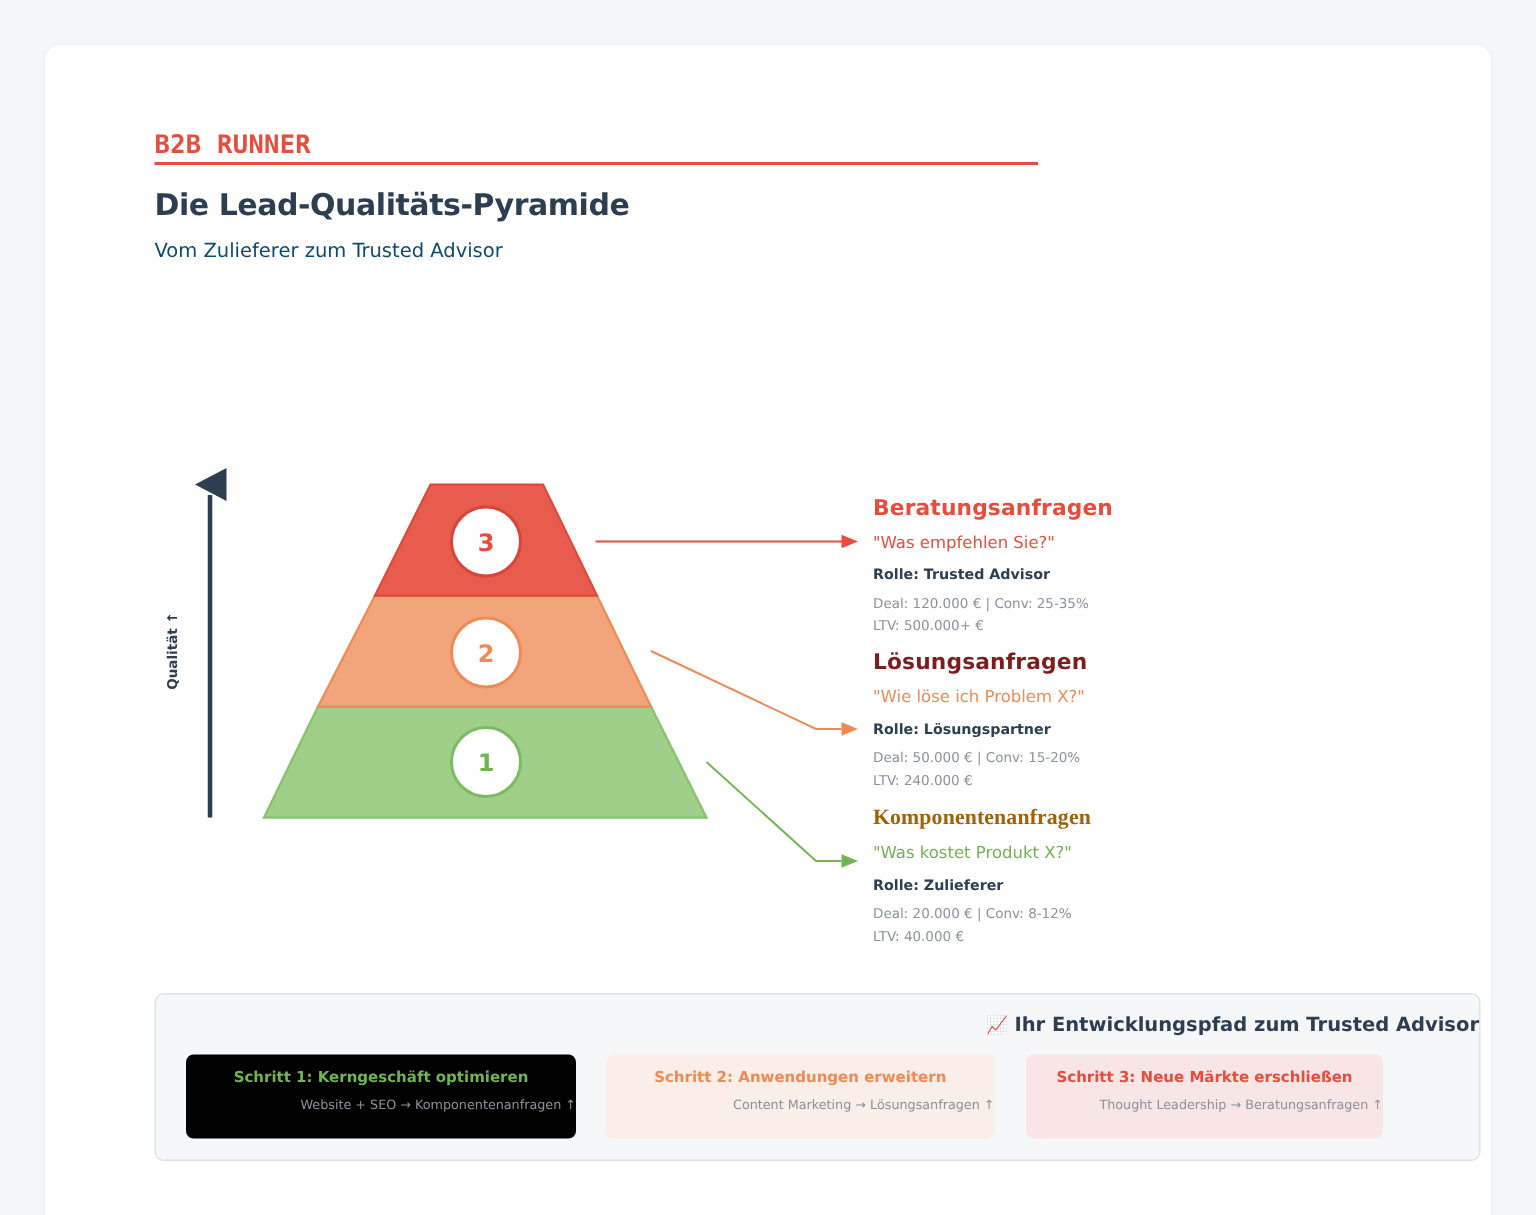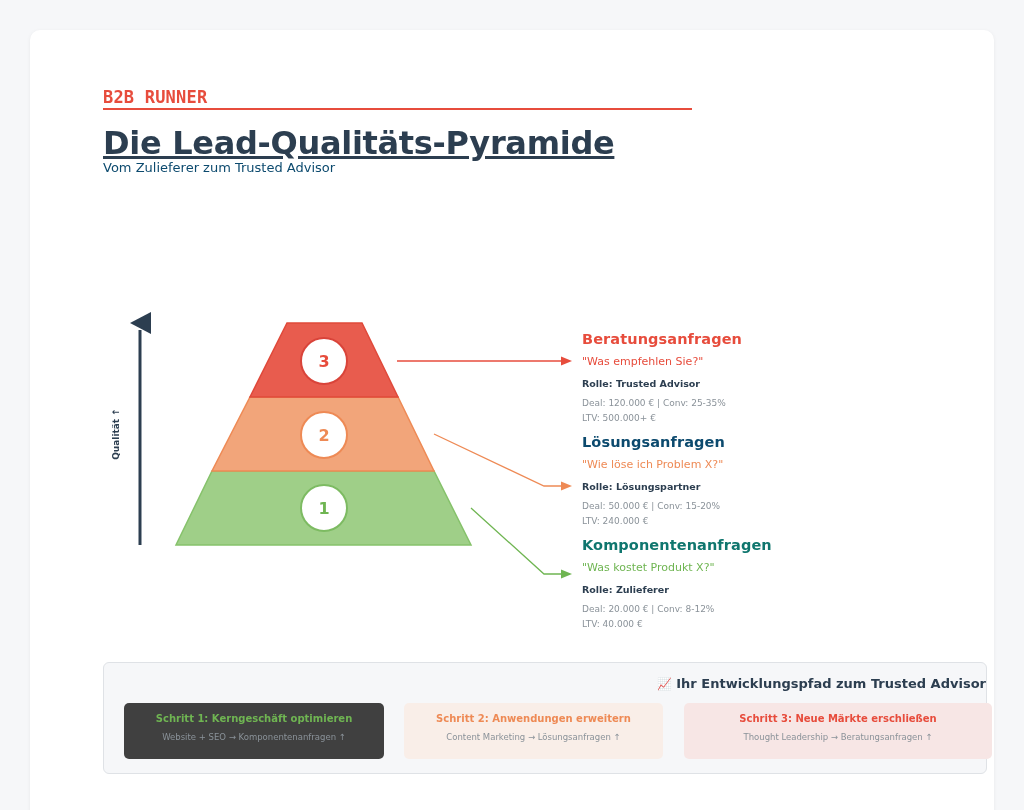--- a/index.html
+++ b/index.html
@@ -31,24 +31,23 @@
       position: absolute;
       left: 103px; top: 108px;
       width: 589px; height: 2px;
       background: #e74c3c;
     }
     .title {
       position: absolute;
       left: 103px; top: 124px;
       font-family: "DejaVu Sans", sans-serif;
       font-weight: bold;
-      font-size: 32px;
+      font-size: 20px;
       color: #2c3e50;
       letter-spacing: -0.3px;
-      text-decoration: underline;
     }
     .subtitle {
       position: absolute;
       left: 103px; top: 160px;
       font-size: 13px;
       color: #0c4a6e;
     }
     svg.diagram {
       position: absolute;
       left: 0; top: 0;
@@ -127,20 +126,21 @@
     }
     .step .st {
       margin-top: 10px;
       font-weight: bold;
       font-size: 10px;
     }
     .step .sd {
       margin-top: 8px;
       font-size: 8.5px;
       color: #8a9299;
+      text-align: right;
     }
   </style>
 </head>
 <body>
 
 <div class="card"></div>
 
 <div class="brand">B2B RUNNER</div>
 <div class="brand-rule"></div>
 <div class="title">Die Lead-Qualitäts-Pyramide</div>
@@ -189,49 +189,49 @@
   <div class="h" style="color:#e74c3c;">Beratungsanfragen</div>
   <div class="q" style="color:#e74c3c;">"Was empfehlen Sie?"</div>
   <div class="role">Rolle: Trusted Advisor</div>
   <div class="meta">
     <div>Deal: 120.000 € | Conv: 25-35%</div>
     <div>LTV: 500.000+ €</div>
   </div>
 </div>
 
 <div class="info" style="top:434px;">
-  <div class="h" style="color:#0c4a6e;">Lösungsanfragen</div>
+  <div class="h" style="color:#7f1d1d;">Lösungsanfragen</div>
   <div class="q" style="color:#ee8a55;">"Wie löse ich Problem X?"</div>
   <div class="role">Rolle: Lösungspartner</div>
   <div class="meta">
     <div>Deal: 50.000 € | Conv: 15-20%</div>
     <div>LTV: 240.000 €</div>
   </div>
 </div>
 
 <div class="info" style="top:537px;">
-  <div class="h" style="color:#0f766e;">Komponentenanfragen</div>
+  <div class="h" style="color:#a16207;font-family:Liberation Serif, serif;">Komponentenanfragen</div>
   <div class="q" style="color:#6fb552;">"Was kostet Produkt X?"</div>
   <div class="role">Rolle: Zulieferer</div>
   <div class="meta">
     <div>Deal: 20.000 € | Conv: 8-12%</div>
     <div>LTV: 40.000 €</div>
   </div>
 </div>
 
 <div class="path-box">
   <div class="path-title">
     <span class="icon">📈</span><span>Ihr Entwicklungspfad zum Trusted Advisor</span>
   </div>
 
-  <div class="step" style="left:20px; width:260px; background:#404040;">
+  <div class="step" style="left:20px; width:260px; background:#000000;">
     <div class="st" style="color:#6fb552;">Schritt 1: Kerngeschäft optimieren</div>
     <div class="sd">Website + SEO → Komponentenanfragen ↑</div>
   </div>
   <div class="step" style="left:300px; width:259px; background:#f9eee8;">
     <div class="st" style="color:#ee8a55;">Schritt 2: Anwendungen erweitern</div>
     <div class="sd">Content Marketing → Lösungsanfragen ↑</div>
   </div>
-  <div class="step" style="left:580px; width:308px; background:#f7e6e5;">
+  <div class="step" style="left:580px; width:238px; background:#f7e6e5;">
     <div class="st" style="color:#e74c3c;">Schritt 3: Neue Märkte erschließen</div>
     <div class="sd">Thought Leadership → Beratungsanfragen ↑</div>
   </div>
 </div>
 
 </body></html>

